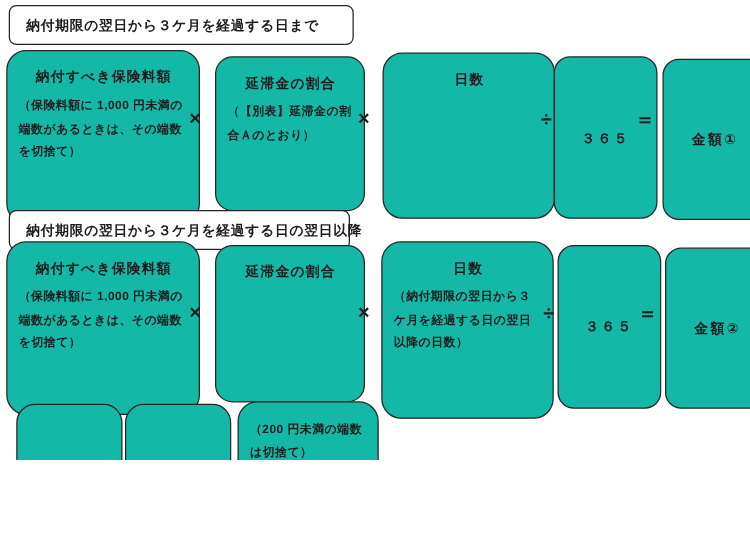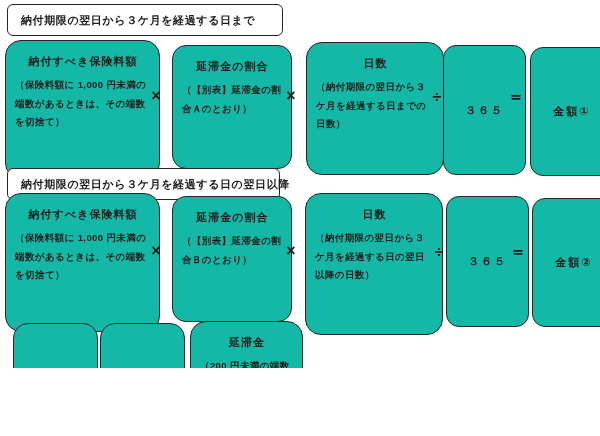--- a/index.html
+++ b/index.html
@@ -87,21 +87,20 @@
 
   <div class="rbox" style="left:172px; top:45px; width:101px; height:103px; border-radius:14px;">
     <div class="box-title">延滞金の割合</div>
     <div class="box-note">（【別表】延滞金の割合Ａのとおり）</div>
   </div>
 
   <div class="op" style="left:278px; top:88px;">×</div>
 
   <div class="rbox" style="left:306px; top:42px; width:119px; height:112px;">
     <div class="box-title">日数</div>
-    <div class="box-note">（納付期限の翌日から３ケ月を経過する日までの日数）</div>
   </div>
 
   <div class="op" style="left:424px; top:89px;">÷</div>
 
   <div class="rbox center" style="left:443px; top:45px; width:57px; height:104px;">
     <span class="val">３６５</span>
   </div>
 
   <div class="op" style="left:503px; top:89px;">＝</div>
 
@@ -115,21 +114,20 @@
 
   <div class="rbox" style="left:5px; top:193px; width:136px; height:118px;">
     <div class="box-title">納付すべき保険料額</div>
     <div class="box-note">（保険料額に 1,000 円未満の端数があるときは、その端数を切捨て）</div>
   </div>
 
   <div class="op" style="left:143px; top:243px;">×</div>
 
   <div class="rbox" style="left:172px; top:196px; width:101px; height:105px; border-radius:14px;">
     <div class="box-title">延滞金の割合</div>
-    <div class="box-note">（【別表】延滞金の割合Ｂのとおり）</div>
   </div>
 
   <div class="op" style="left:278px; top:243px;">×</div>
 
   <div class="rbox" style="left:305px; top:193px; width:119px; height:121px;">
     <div class="box-title">日数</div>
     <div class="box-note">（納付期限の翌日から３ケ月を経過する日の翌日以降の日数）</div>
   </div>
 
   <div class="op" style="left:426px; top:244px;">÷</div>
@@ -150,17 +148,16 @@
 
   <div class="op big" style="left:72px; top:364px;">＋</div>
 
   <div class="rbox center" style="left:100px; top:323px; width:59px; height:105px; border-radius:15px;">
     <span class="val">金額②</span>
   </div>
 
   <div class="op big" style="left:161px; top:366px;">＝</div>
 
   <div class="rbox" style="left:190px; top:321px; width:94px; height:108px;">
-    <div class="box-title">延滞金</div>
     <div class="box-note">（200 円未満の端数は切捨て）</div>
   </div>
 
 </div>
 
 </body></html>

